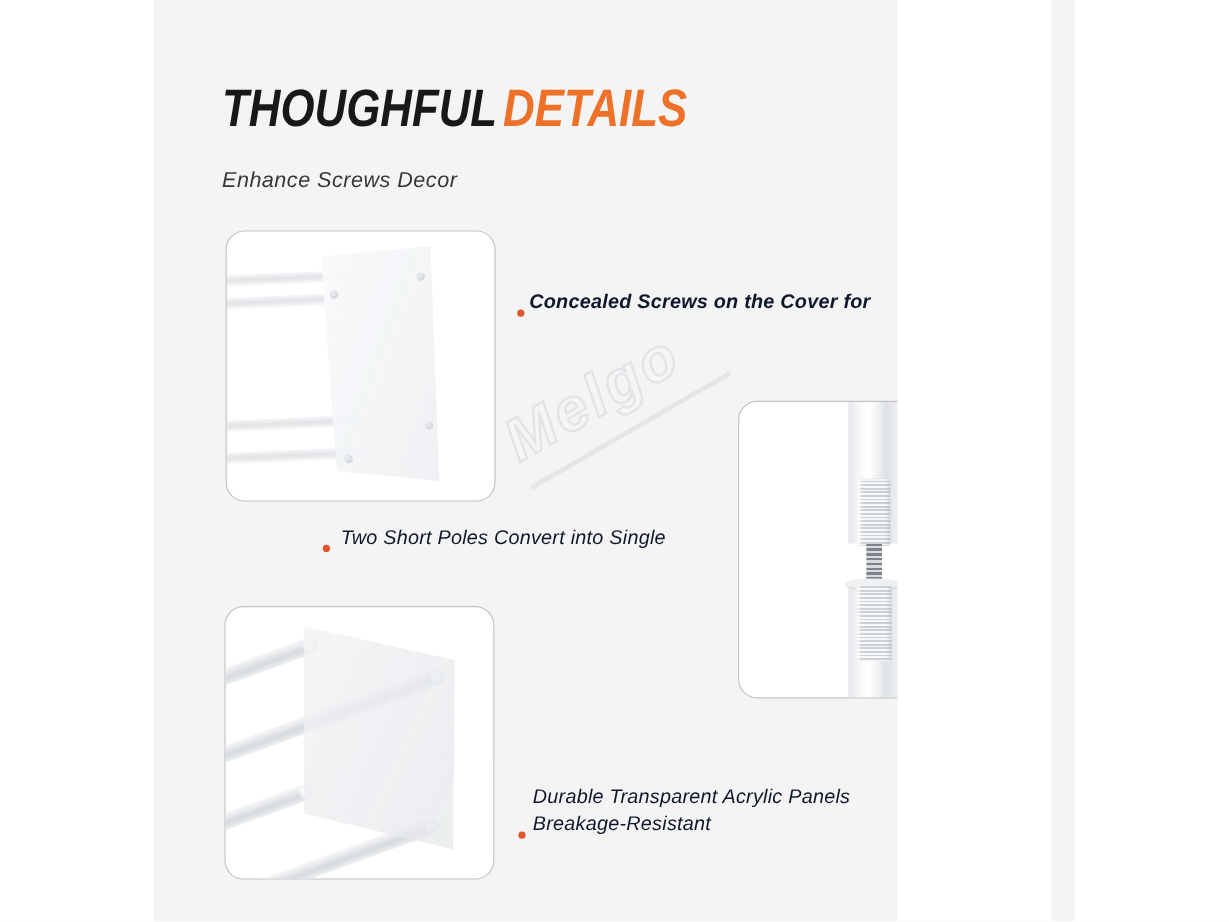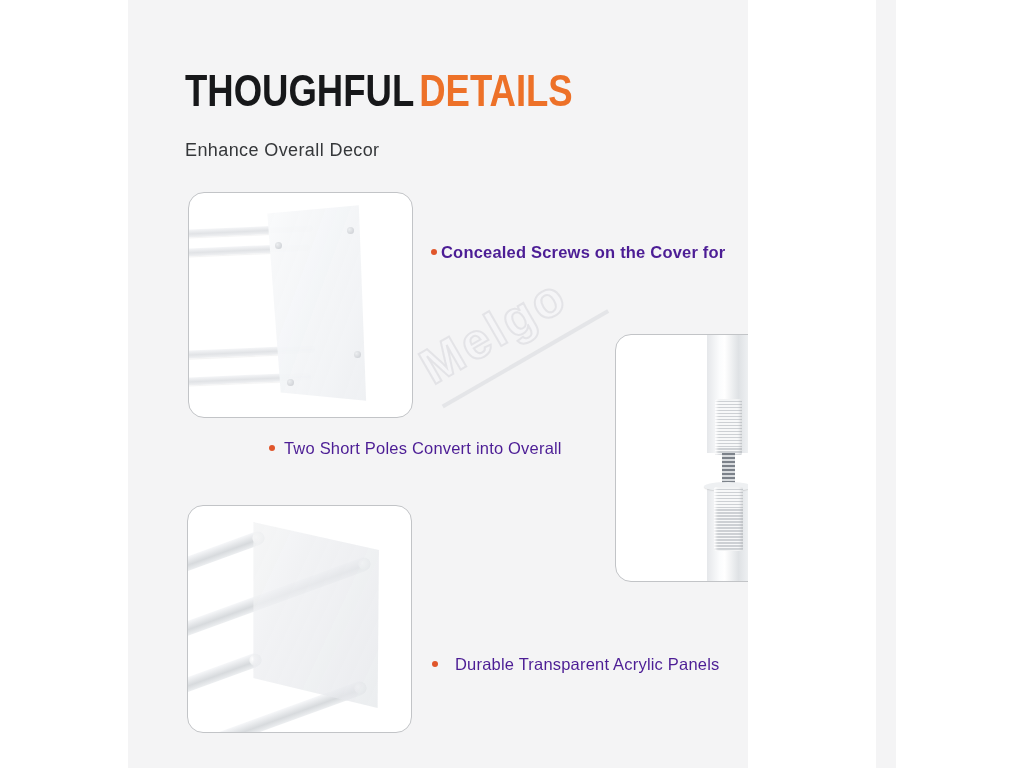--- a/index.html
+++ b/index.html
@@ -1,18 +1,18 @@
 <!DOCTYPE html>
 <html><head>
 <meta charset="utf-8">
 <style>
   * { margin:0; padding:0; box-sizing:border-box; }
   html,body { width:1024px; height:768px; background:#ffffff; font-family:"Liberation Sans", sans-serif; overflow:hidden; }
 
-  .page { position:relative; width:876px; height:768px; background:#ffffff; }
+  .page { position:relative; width:876px; height:768px; background:#ffffff;font-style:italic; }
   .letterbox { position:absolute; top:0; width:128px; height:768px; background:#ffffff; }
   .letterbox.left { left:0; } .letterbox.right { right:0; }
 
   .canvas { position:absolute; left:128px; top:0; width:768px; height:768px; background:#f4f4f5; overflow:hidden; }
 
   
   .title { position:absolute; left:57px; top:66px; font-size:44px; font-weight:700; letter-spacing:0px;
            white-space:nowrap; transform:scaleX(0.83); transform-origin:left top; color:#17181a; }
   .title .accent { color:#ED7128; margin-left:6px; }
   .subtitle { position:absolute; left:57px; top:140px; font-size:18px; letter-spacing:0.4px; color:#35373a; }
@@ -72,39 +72,39 @@
   .c3-p1 { left:-224px; top:23px; }
   .c3-p2 { left:-118px; top:49px; }
   .c3-p3 { left:-227px; top:145px; }
   .c3-p4 { left:-122px; top:173px; }
   .c3-panel { position:absolute; left:60px; top:10px; width:135px; height:200px;
               clip-path:polygon(4% 3%, 97% 17%, 96% 96%, 4% 81%);
               background:linear-gradient(115deg, rgba(251,252,253,0.72) 0%, rgba(237,239,242,0.66) 100%);
               filter:drop-shadow(0 1px 2px rgba(126,130,137,0.28)); }
 
   
-  .bullet { position:absolute; display:flex; align-items:flex-start;
-            font-size:16.5px; line-height:23px; letter-spacing:0.2px; color:#4c1d95; }
+  .bullet { position:absolute; display:flex; align-items:flex-end;
+            font-size:16.5px; line-height:23px; letter-spacing:0.2px; color:#0f172a; }
   .bullet .dot { flex:none; width:6px; height:6px; border-radius:50%; background:#E0562B; margin-top:8px; }
   .bullet .lines span { display:block; }
   .bullet1 { left:303px; top:241px; font-weight:700; } .bullet1 .dot { margin-right:4px; }
   .bullet2 { left:141px; top:437px; } .bullet2 .dot { margin-right:9px; }
-  .bullet3 { left:304px; top:653px;gap:11px; } .bullet3 .dot { margin-right:6px; }
+  .bullet3 { left:304px; top:653px; } .bullet3 .dot { margin-right:6px; }
 </style>
 </head>
 <body>
 
 <div class="page">
   <div class="letterbox left"></div>
 
   <div class="canvas">
 
     <h1 class="title"><span>THOUGHFUL</span><span class="accent">DETAILS</span></h1>
 
-    <div class="subtitle">Enhance Overall Decor</div>
+    <div class="subtitle">Enhance Screws Decor</div>
 
     <div class="watermark">Melgo</div>
 
     <div class="card card1">
       <div class="c1-pole c1-p1"></div>
       <div class="c1-pole c1-p2"></div>
       <div class="c1-pole c1-p3"></div>
       <div class="c1-pole c1-p4"></div>
       <div class="c1-panel"></div>
       <div class="screw c1-s1"></div>
@@ -125,35 +125,36 @@
       <div class="c2-gap"></div>
       <div class="c2-thread c2-tu"></div>
       <div class="c2-rod"></div>
       <div class="c2-flange"></div>
       <div class="c2-thread c2-tl"></div>
     </div>
 
     <div class="bullet bullet2">
       <span class="dot"></span>
       <span class="lines">
-        <span>Two Short Poles Convert into Overall</span>
+        <span>Two Short Poles Convert into Single</span>
       </span>
     </div>
 
     <div class="card card3">
       <div class="c3-pole c3-p1"></div>
       <div class="c3-pole c3-p2"></div>
       <div class="c3-pole c3-p3"></div>
       <div class="c3-pole c3-p4"></div>
       <div class="c3-panel"></div>
     </div>
 
     <div class="bullet bullet3">
       <span class="dot"></span>
       <span class="lines">
         <span>Durable Transparent Acrylic Panels</span>
+        <span>Breakage-Resistant</span>
       </span>
     </div>
 
   </div>
 
   <div class="letterbox right"></div>
 </div>
 
 </body></html>

